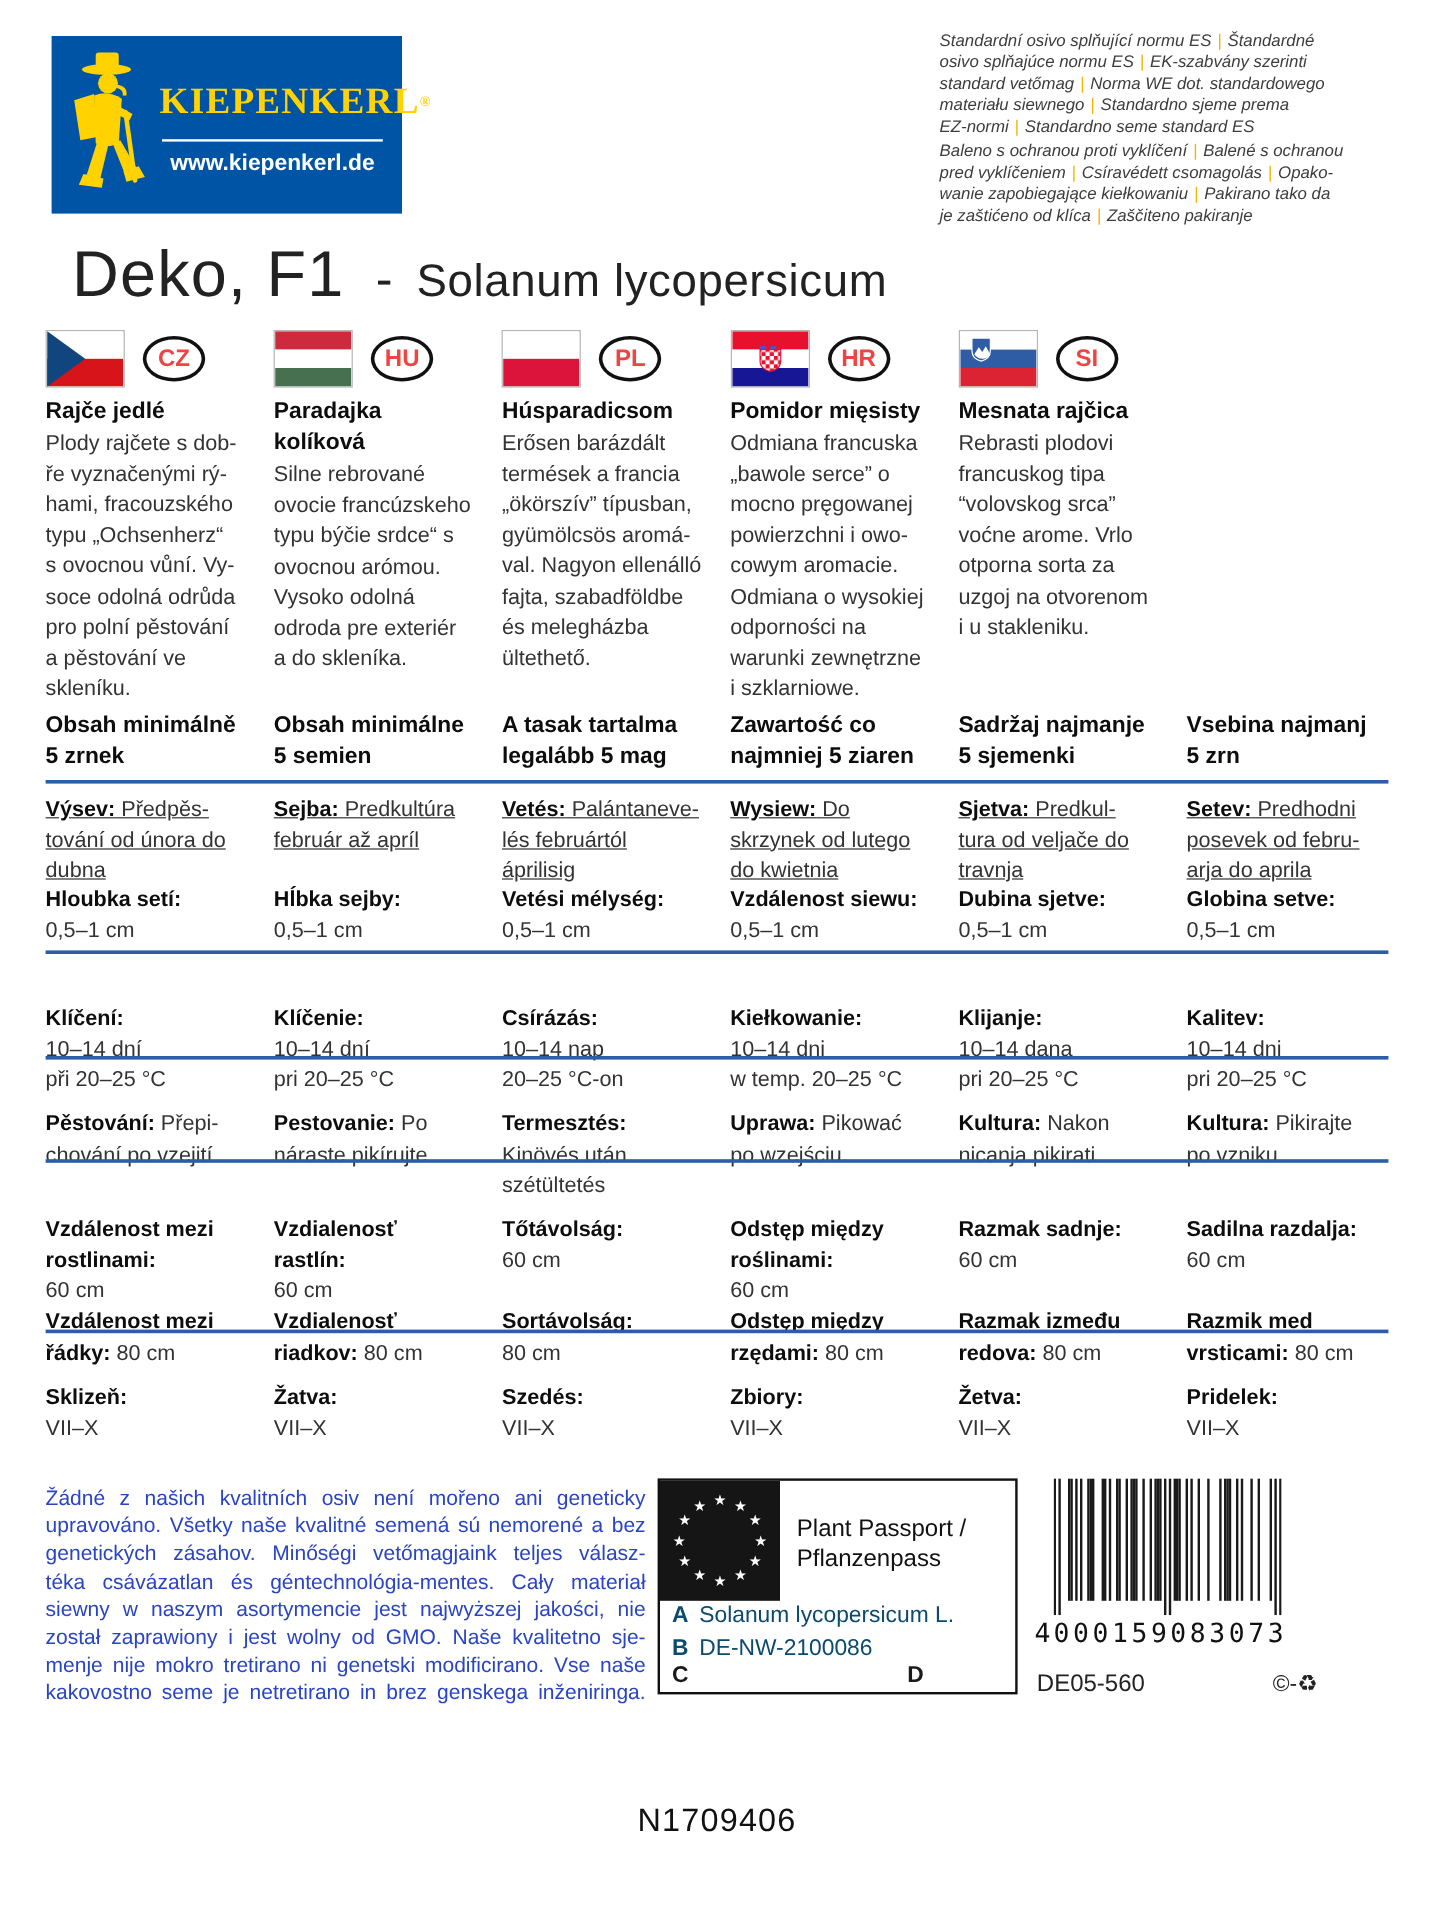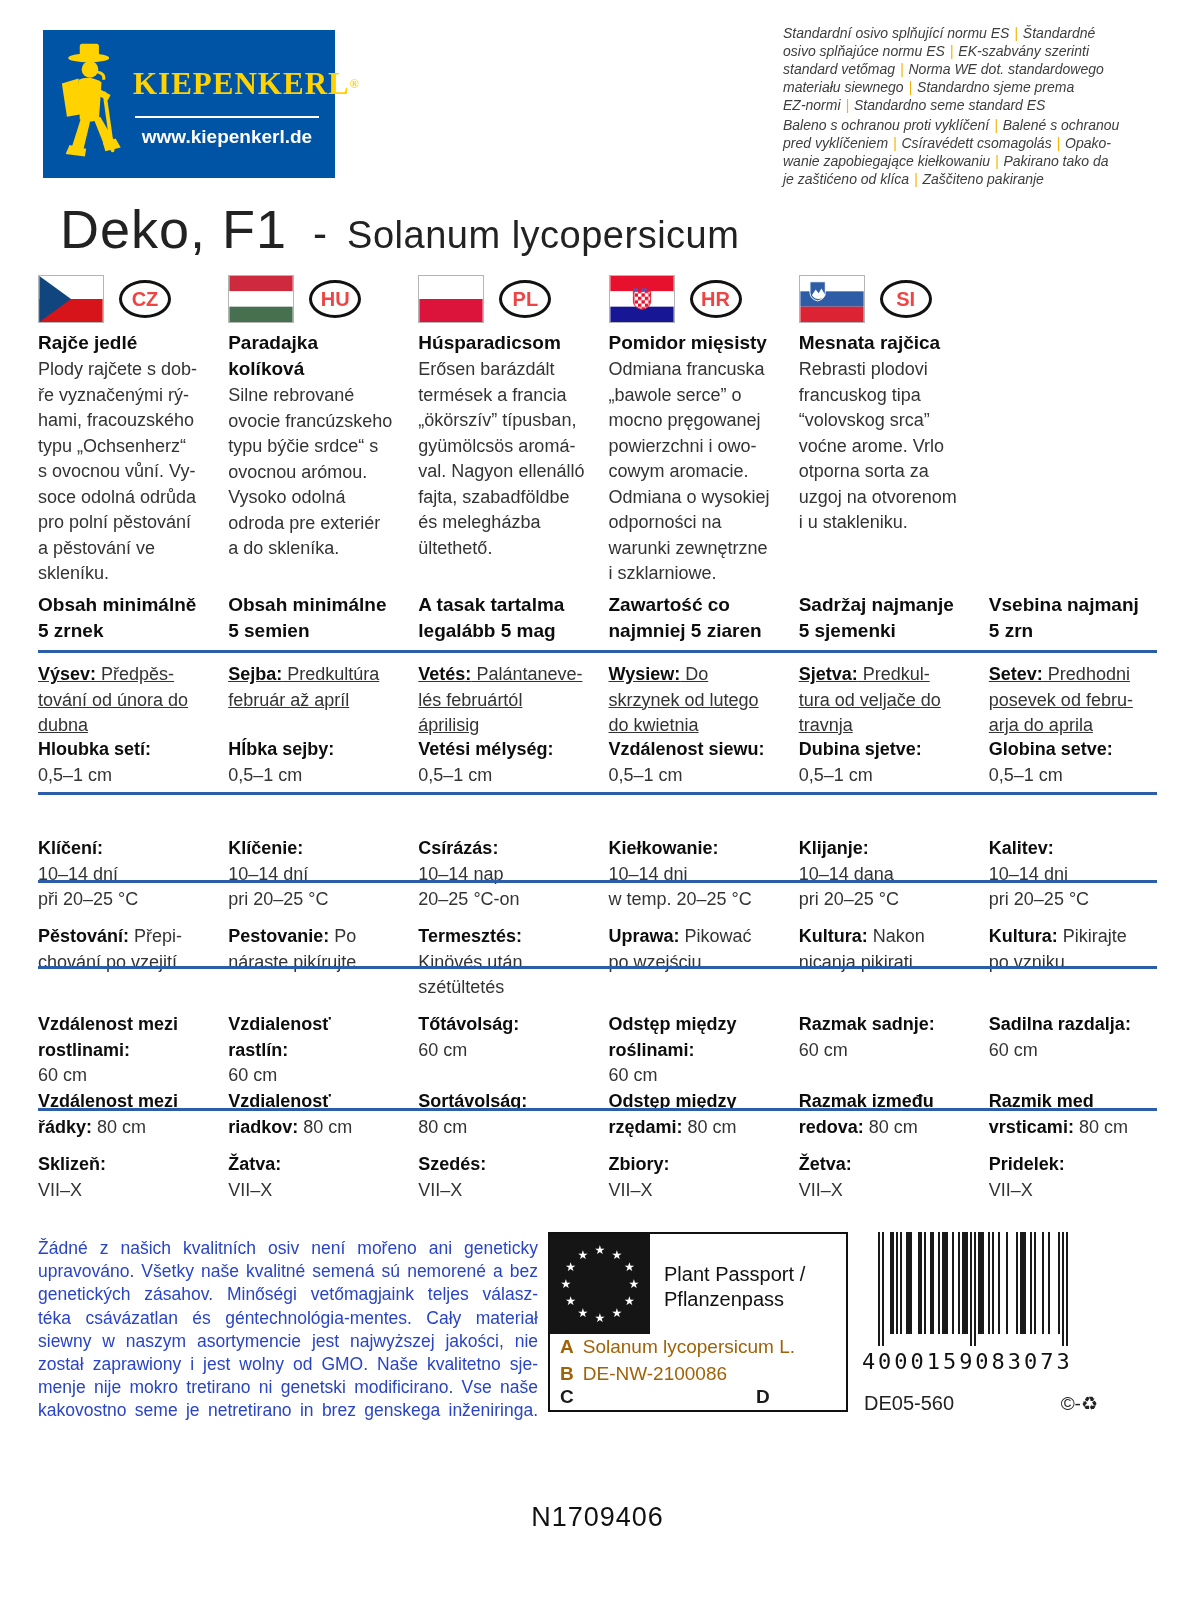--- a/index.html
+++ b/index.html
@@ -56,21 +56,21 @@
   .sub-dist{position:absolute;top:91px;left:0;right:0;}
   
   .gmo{position:absolute;left:38px;top:1237px;width:500px;font-size:17.5px;line-height:23.2px;
        color:#2944c4;white-space:pre-line;text-align:justify;text-align-last:justify;}
   .pp-box{position:absolute;left:548px;top:1232px;width:300px;height:180px;border:2px solid #111;
           box-sizing:border-box;}
   .pp-eu{position:absolute;left:0;top:0;width:100px;height:100px;background:#151515;}
   .eu-star{position:absolute;transform:translate(-50%,-50%);color:#fff;font-size:12px;line-height:1;}
   .pp-title{position:absolute;left:114px;top:28px;font-size:20px;line-height:25px;color:#111;
             white-space:pre-line;}
-  .pp-row{position:absolute;left:10px;font-size:19px;color:#a16207;}
+  .pp-row{position:absolute;left:10px;font-size:19px;color:#0c4a6e;}
   .pp-row strong{margin-right:9px;}
   .pp-row-a{top:102px;}.pp-row-b{top:129px;}
   .pp-row-cd{position:absolute;left:10px;right:14px;top:152px;font-size:19px;}
   .pp-d{position:absolute;left:196px;top:0;}
   .bc{position:absolute;left:862px;top:1232px;width:236px;}
   .bc-svg{display:block;margin-left:16px;fill:#1a1a1a;}
   .bc-digits{display:flex;margin-top:3px;font-family:"DejaVu Sans Mono","Liberation Mono",monospace;
              font-size:22px;color:#111;}
   .bc-d1{width:16px;}
   .bc-d2{width:96px;text-align:center;letter-spacing:3px;}

